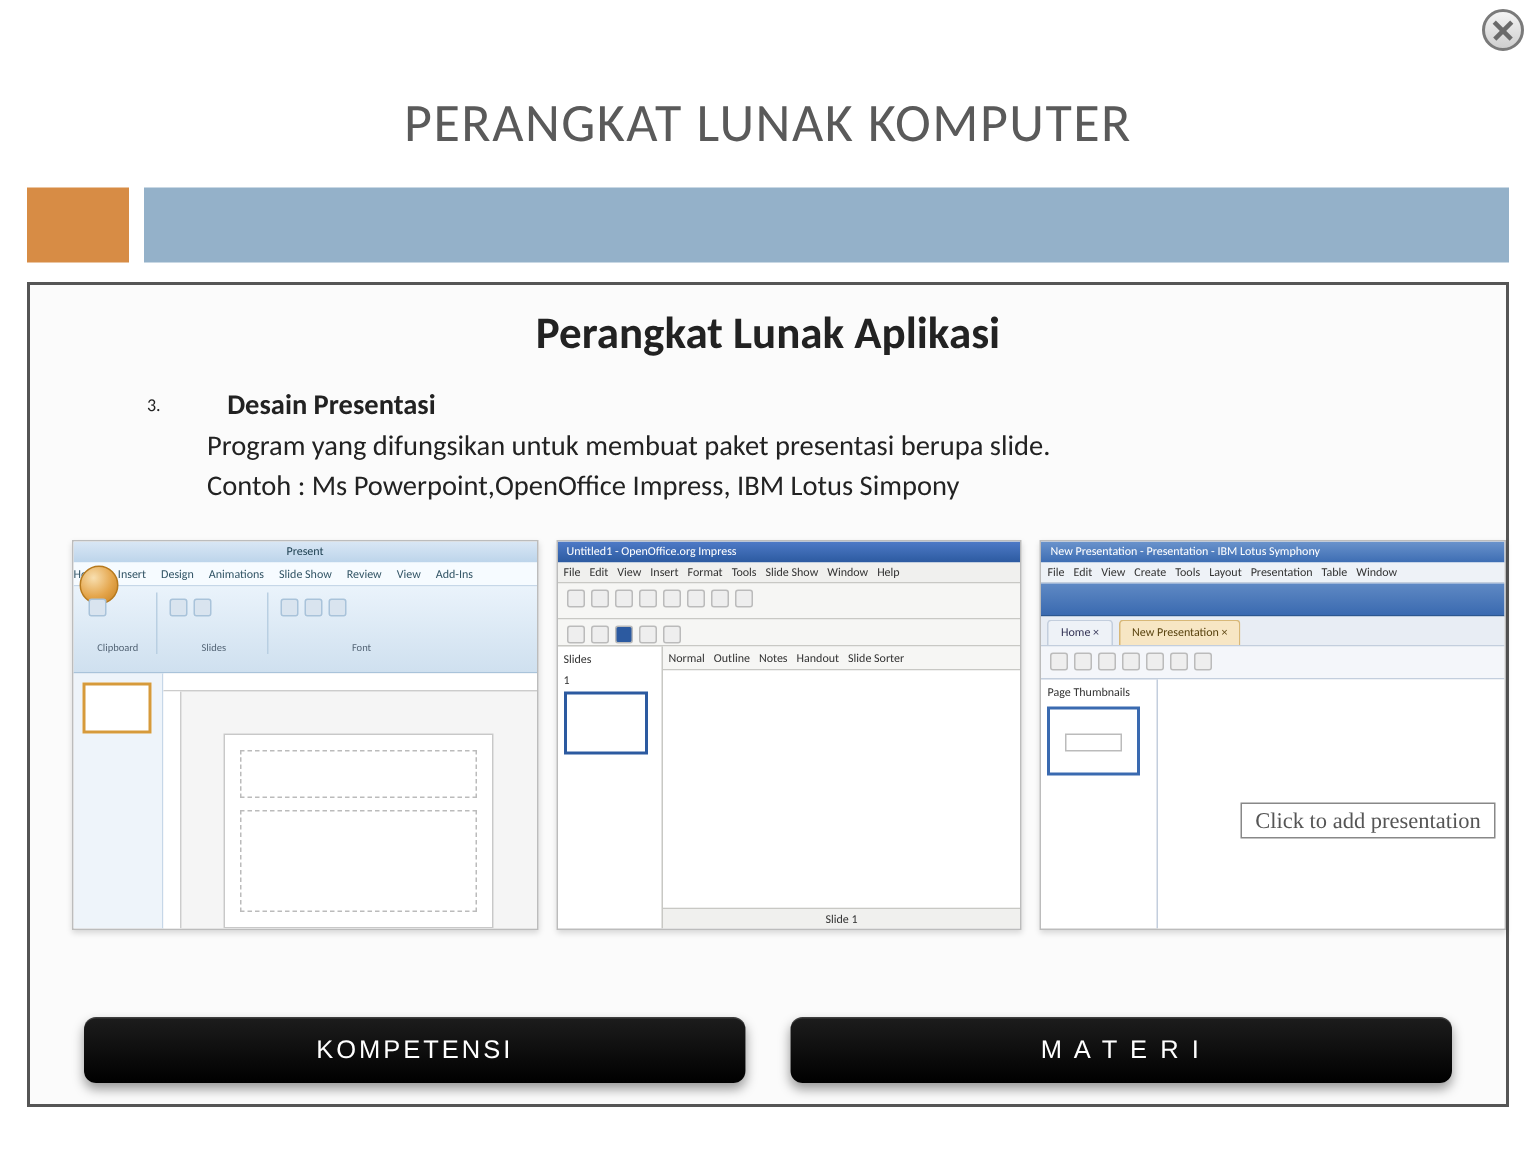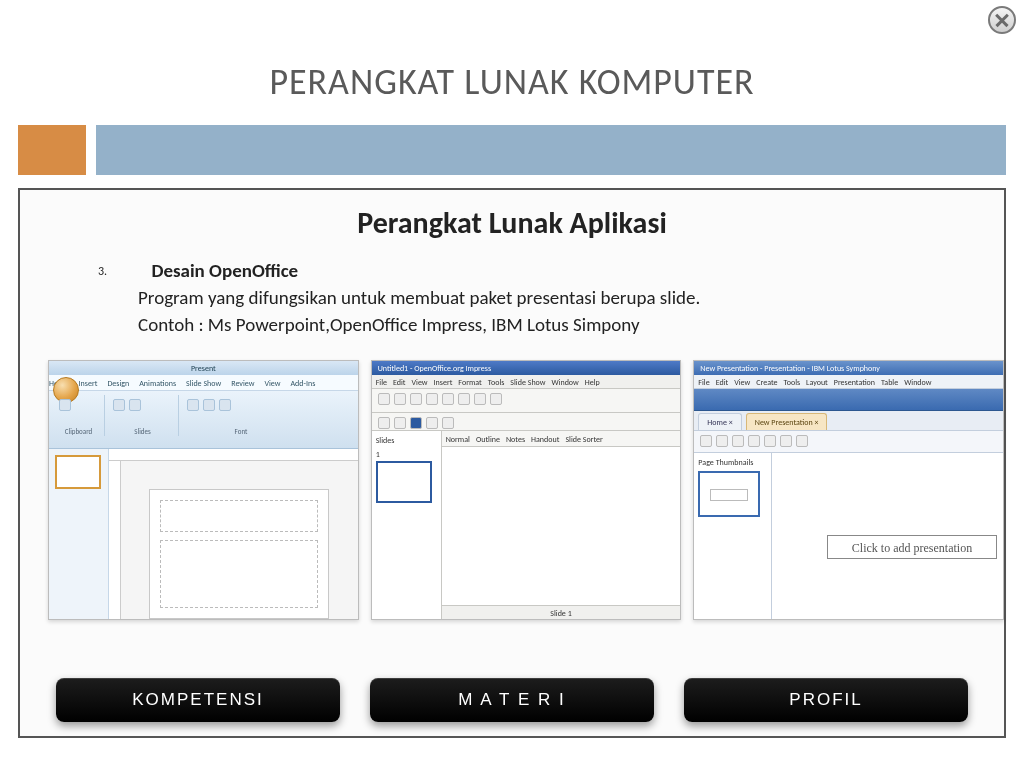--- a/index.html
+++ b/index.html
@@ -54,21 +54,21 @@
   .sy-tabs { height:20px; background:#e8edf4; border-bottom:1px solid #c3cedd; display:flex; align-items:flex-end; gap:4px; padding-left:4px;}
   .sy-tab { font-size:8px; padding:3px 8px; background:#f7e6c4; border:1px solid #d8b878; border-bottom:none; border-radius:3px 3px 0 0; color:#5a4410;}
   .sy-tab.home { background:#eef2f7; border-color:#c3cedd; color:#335;}
   .sy-tool2 { height:22px; background:#f4f6fa; border-bottom:1px solid #c3cedd;}
   .sy-body { position:absolute; top:92px; bottom:0; left:0; right:0; display:flex;}
   .sy-thumbs { width:78px; border-right:1px solid #c3cedd; padding:4px;}
   .sy-thumbs-label { font-size:8px; color:#333; margin-bottom:4px;}
   .sy-thumb { width:62px; height:46px; border:2px solid #3a6ab0; background:#fff; position:relative;}
   .sy-thumb::after { content:""; position:absolute; top:16px; left:10px; right:10px; height:10px; border:1px solid #bbb;}
   .sy-canvas { flex:1; background:#fff; position:relative;}
-  .sy-placeholder { position:absolute; right:6px; bottom:60px; width:170px; height:24px; border:1px solid #888; background:#fff; font-size:12px; font-family:"Times New Roman",serif; color:#555; text-align:center; line-height:24px;margin-left:28px;}
+  .sy-placeholder { position:absolute; right:6px; bottom:60px; width:170px; height:24px; border:1px solid #888; background:#fff; font-size:15px; font-family:"Times New Roman",serif; color:#555; text-align:center; line-height:24px;margin-left:28px;}
   
   .nav { position:absolute; bottom:14px; left:0; right:0; display:flex; gap:30px; padding:0 36px;border-radius:12px;}
   .nav button { flex:1; height:44px; background:linear-gradient(#1d1d1d,#000); color:#fff; border:none; border-radius:8px; font-size:17px; letter-spacing:2px; font-weight:500; box-shadow:0 4px 8px rgba(0,0,0,.4), inset 0 1px 0 rgba(255,255,255,.15); cursor:pointer;}
   
   .close { position:absolute; top:6px; right:8px; width:28px; height:28px; border-radius:50%; border:2px solid #7a7a7a; background:linear-gradient(#f4f4f4,#cfcfcf); cursor:pointer; display:flex; align-items:center; justify-content:center;}
   .close::before, .close::after { content:""; position:absolute; width:16px; height:2.5px; background:#6a6a6a;}
   .close::before { transform:rotate(45deg);} .close::after { transform:rotate(-45deg);}
   
   .iconrow { display:flex; gap:4px; padding:4px 6px;}
   .ico { width:12px; height:12px; background:#d9e4ef; border:1px solid #a9c3da; border-radius:2px;}
@@ -87,21 +87,21 @@
   <div class="accent-row">
     <div class="accent-orange"></div>
     <div class="accent-blue"></div>
   </div>
 
   <div class="content-frame">
     <h2>Perangkat Lunak Aplikasi</h2>
 
     <p class="num-line">
       <span class="num">3.</span>
-      <span class="bold">Desain OpenOffice</span>
+      <span class="bold">Desain Presentasi</span>
     </p>
     <p class="body-line">Program yang difungsikan untuk membuat paket presentasi berupa slide.</p>
     <p class="body-line">Contoh : Ms Powerpoint,OpenOffice Impress, IBM Lotus Simpony</p>
 
     <div class="shots">
 
       <div class="shot">
         <div class="pp-titlebar">Present</div>
         <div class="pp-ribbon-tabs">
           <span>Home</span>
@@ -241,17 +241,16 @@
             <div class="sy-placeholder">Click to add presentation</div>
           </div>
         </div>
       </div>
 
     </div>
 
     <div class="nav">
       <button>KOMPETENSI</button>
       <button>M A T E R I</button>
-      <button>PROFIL</button>
     </div>
   </div>
 
 </div>
 
 </body></html>

